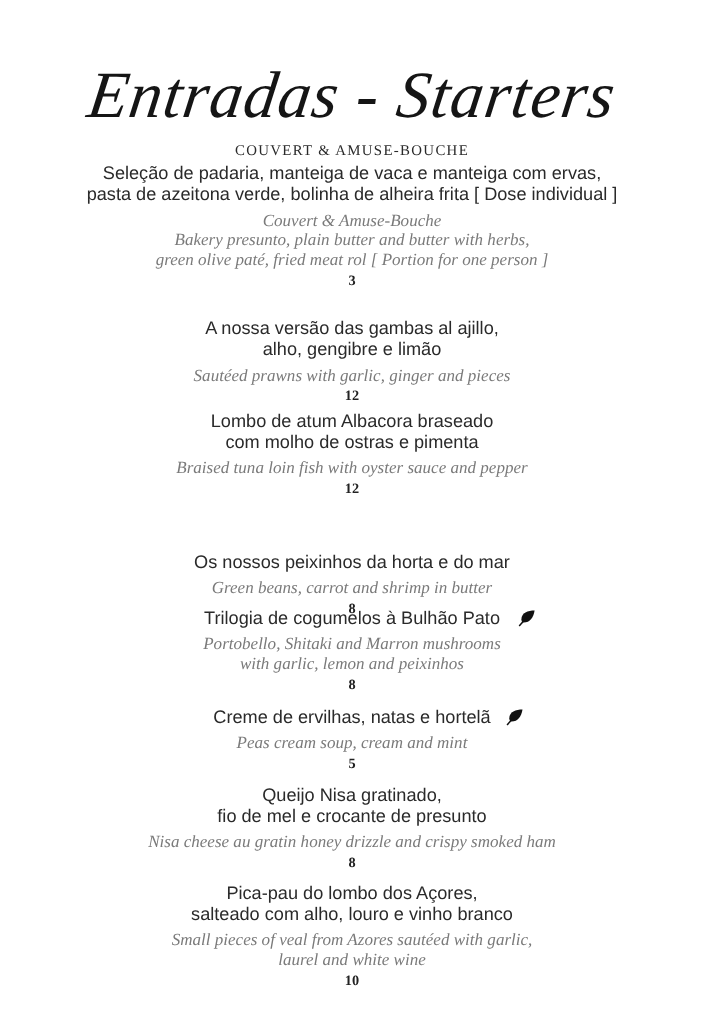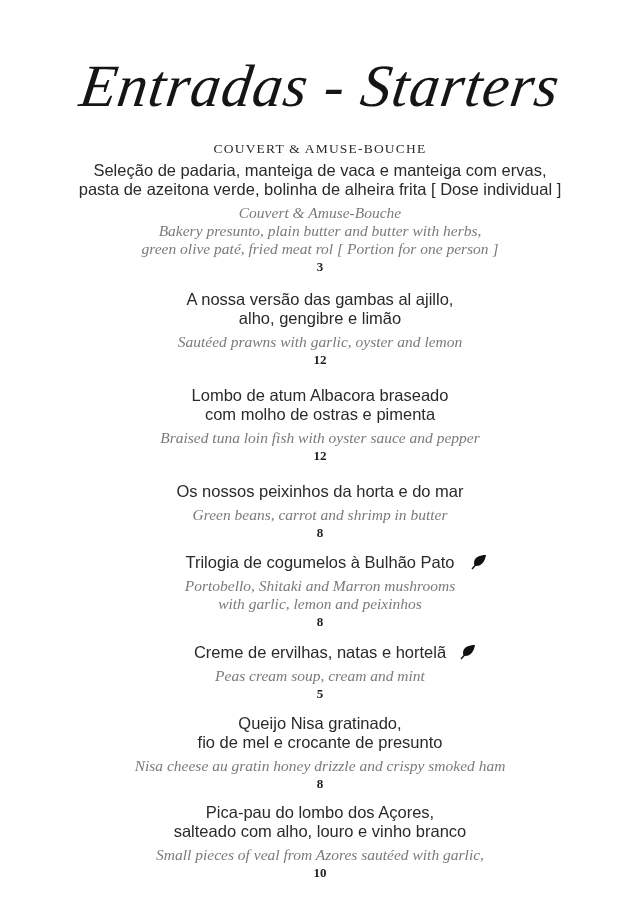--- a/index.html
+++ b/index.html
@@ -45,57 +45,57 @@
     position: absolute; width: 16px; height: 16px;
   }
 </style>
 </head>
 <body>
 
 <div class="page">
 
   <div class="title">Entradas - Starters</div>
 
-  <div class="item" style="top:140px;text-align:center;">
+  <div class="item" style="top:128px;text-align:center;">
     <div class="heading">COUVERT &amp; AMUSE-BOUCHE</div>
     <div class="pt">
       <span class="line">Seleção de padaria, manteiga de vaca e manteiga com ervas,</span>
       <span class="line">pasta de azeitona verde, bolinha de alheira frita [ Dose individual ]</span>
     </div>
     <div class="en">
       <span class="line">Couvert &amp; Amuse-Bouche</span>
       <span class="line">Bakery presunto, plain butter and butter with herbs,</span>
       <span class="line">green olive paté, fried meat rol  [ Portion for one person ]</span>
     </div>
     <div class="price">3</div>
   </div>
 
   <div class="item" style="top:290px;text-align:center;">
     <div class="pt">
       <span class="line">A nossa versão das gambas al ajillo,</span>
       <span class="line">alho, gengibre e limão</span>
     </div>
     <div class="en">
-      <span class="line">Sautéed prawns with garlic, oyster and lemon</span>
+      <span class="line">Sautéed prawns with garlic, ginger and pieces</span>
     </div>
     <div class="price">12</div>
   </div>
 
-  <div class="item" style="top:386px;">
+  <div class="item" style="top:374px;">
     <div class="pt">
       <span class="line">Lombo de atum Albacora braseado</span>
       <span class="line">com molho de ostras e pimenta</span>
     </div>
     <div class="en">
       <span class="line">Braised tuna loin fish with oyster sauce and pepper</span>
     </div>
     <div class="price">12</div>
   </div>
 
-  <div class="item" style="top:482px;">
+  <div class="item" style="top:502px;">
     <div class="pt">
       <span class="line">Os nossos peixinhos da horta e do mar</span>
     </div>
     <div class="en">
       <span class="line">Green beans, carrot and shrimp in butter</span>
     </div>
     <div class="price">8</div>
   </div>
 
   <div class="item" style="top:553px;">
@@ -138,17 +138,18 @@
     <div class="price">8</div>
   </div>
 
   <div class="item" style="top:803px;">
     <div class="pt">
       <span class="line">Pica-pau do lombo dos Açores,</span>
       <span class="line">salteado com alho, louro e vinho branco</span>
     </div>
     <div class="en">
       <span class="line">Small pieces of veal from Azores sautéed with garlic,</span>
+      <span class="line">laurel and white wine</span>
     </div>
     <div class="price">10</div>
   </div>
 
 </div>
 
 </body></html>

